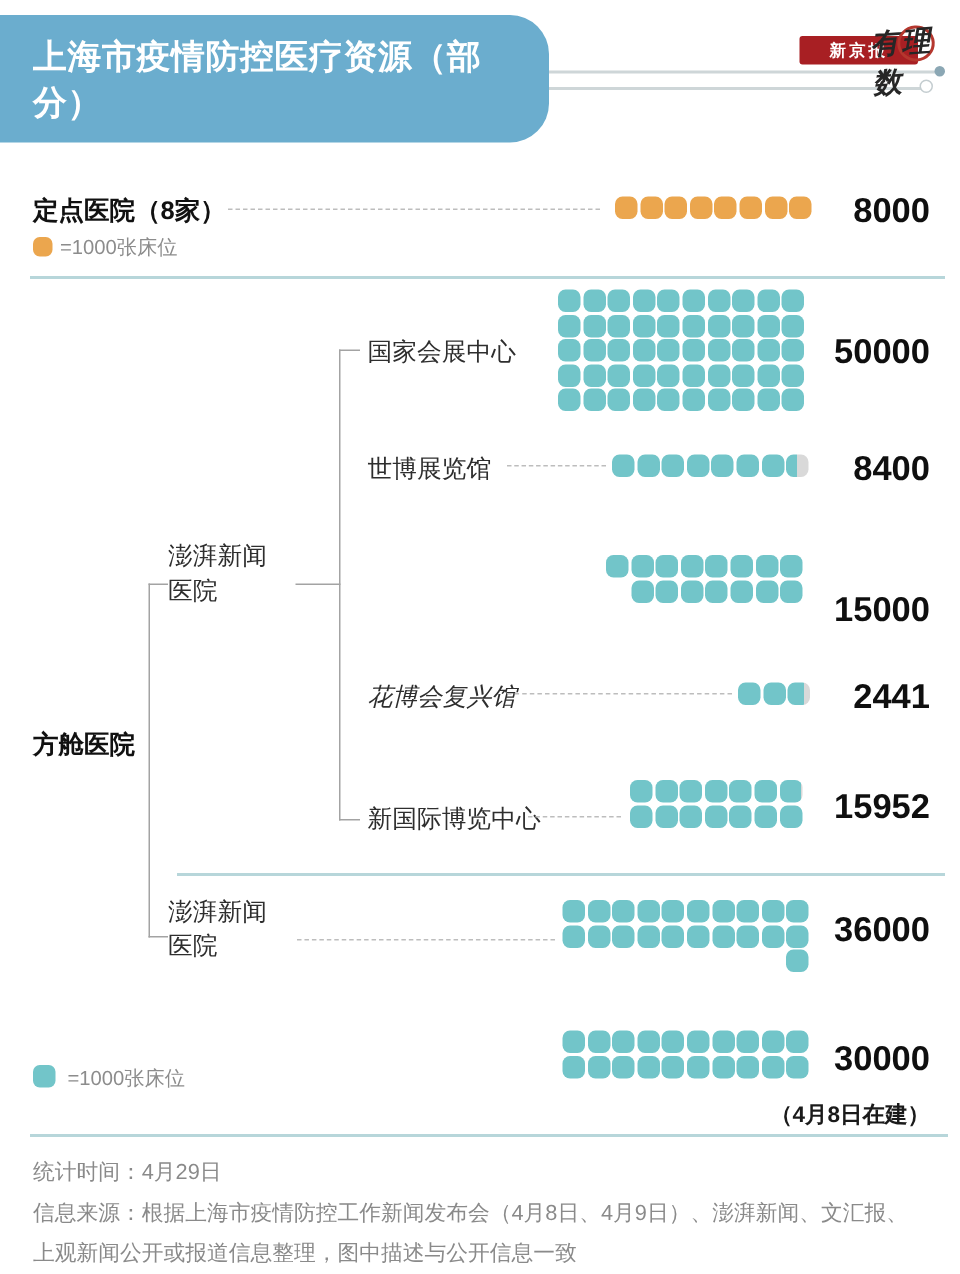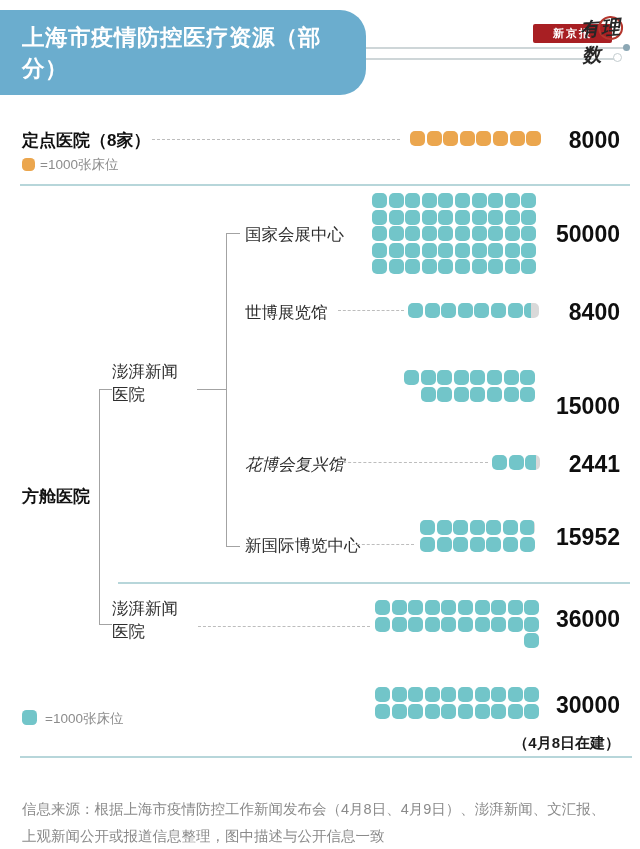--- a/index.html
+++ b/index.html
@@ -298,16 +298,17 @@
         <div class="dot" style="background: rgb(114, 197, 201);"></div>
         <div class="dot" style="background: rgb(114, 197, 201);"></div>
         <div class="dot" style="background: rgb(114, 197, 201);"></div>
       </div>
     </div>
   <div class="abs num" style="right:20px;top:692px;">30000</div>
   <div class="abs note" style="right:20px;top:734px;">（4月8日在建）</div>
 
   <div class="abs divider" style="left:20px;top:756px;width:612px;"></div>
 
+  <div class="abs footer-text" style="left:22px;top:773px;">统计时间：4月29日</div>
   <div class="abs footer-text" style="left:22px;top:800px;">信息来源：根据上海市疫情防控工作新闻发布会（4月8日、4月9日）、澎湃新闻、文汇报、</div>
   <div class="abs footer-text" style="left:22px;top:827px;">上观新闻公开或报道信息整理，图中描述与公开信息一致</div>
 
 </div>
 
 </body></html>

